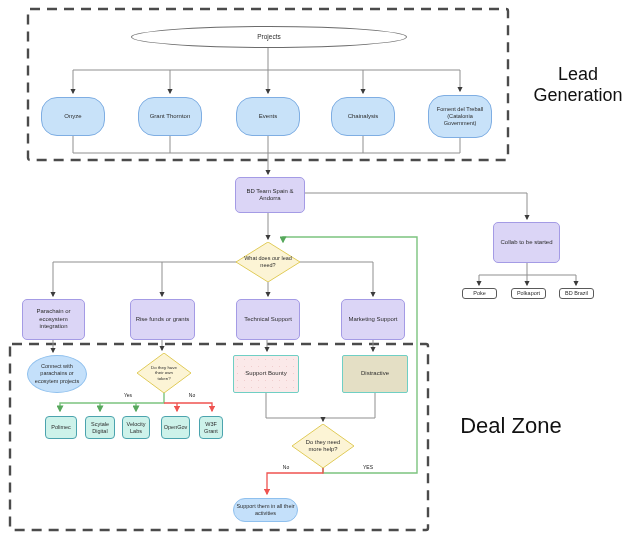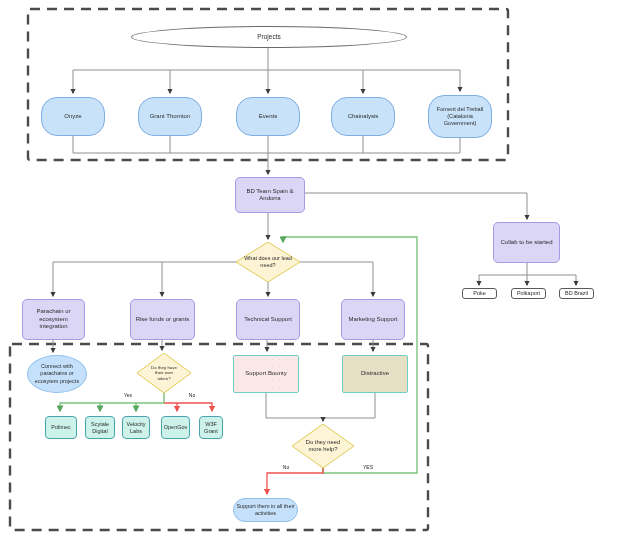--- a/index.html
+++ b/index.html
@@ -88,20 +88,26 @@
       <path d="M323,467 V473 H417 V237 H283 V242" marker-end="url(#mGreen)"></path>
     </g>
 
     <g stroke="#ef5350" stroke-width="1.3" fill="none">
       <path d="M164,403 H212 V411" marker-end="url(#mRed)"></path>
       <path d="M177,403 V411" marker-end="url(#mRed)"></path>
       <path d="M323,467 V473 H267 V494" marker-end="url(#mRed)"></path>
     </g>
   </svg>
 
+  <div class="zone-label" style="left:528px;top:64px;width:100px;font-size:18px;line-height:1.15;">
+    <span>Lead Generation</span>
+  </div>
+  <div class="zone-label" style="left:452px;top:413px;width:118px;font-size:22px;">
+    <span>Deal Zone</span>
+  </div>
 
   <div class="node ellipse" style="left:131px;top:26px;width:276px;height:22px;">
     <span>Projects</span>
   </div>
 
   <div class="node stadium" style="left:41px;top:97px;width:64px;height:39px;">
     <span>Onyze</span>
   </div>
   <div class="node stadium" style="left:138px;top:97px;width:64px;height:39px;">
     <span>Grant Thornton</span>

